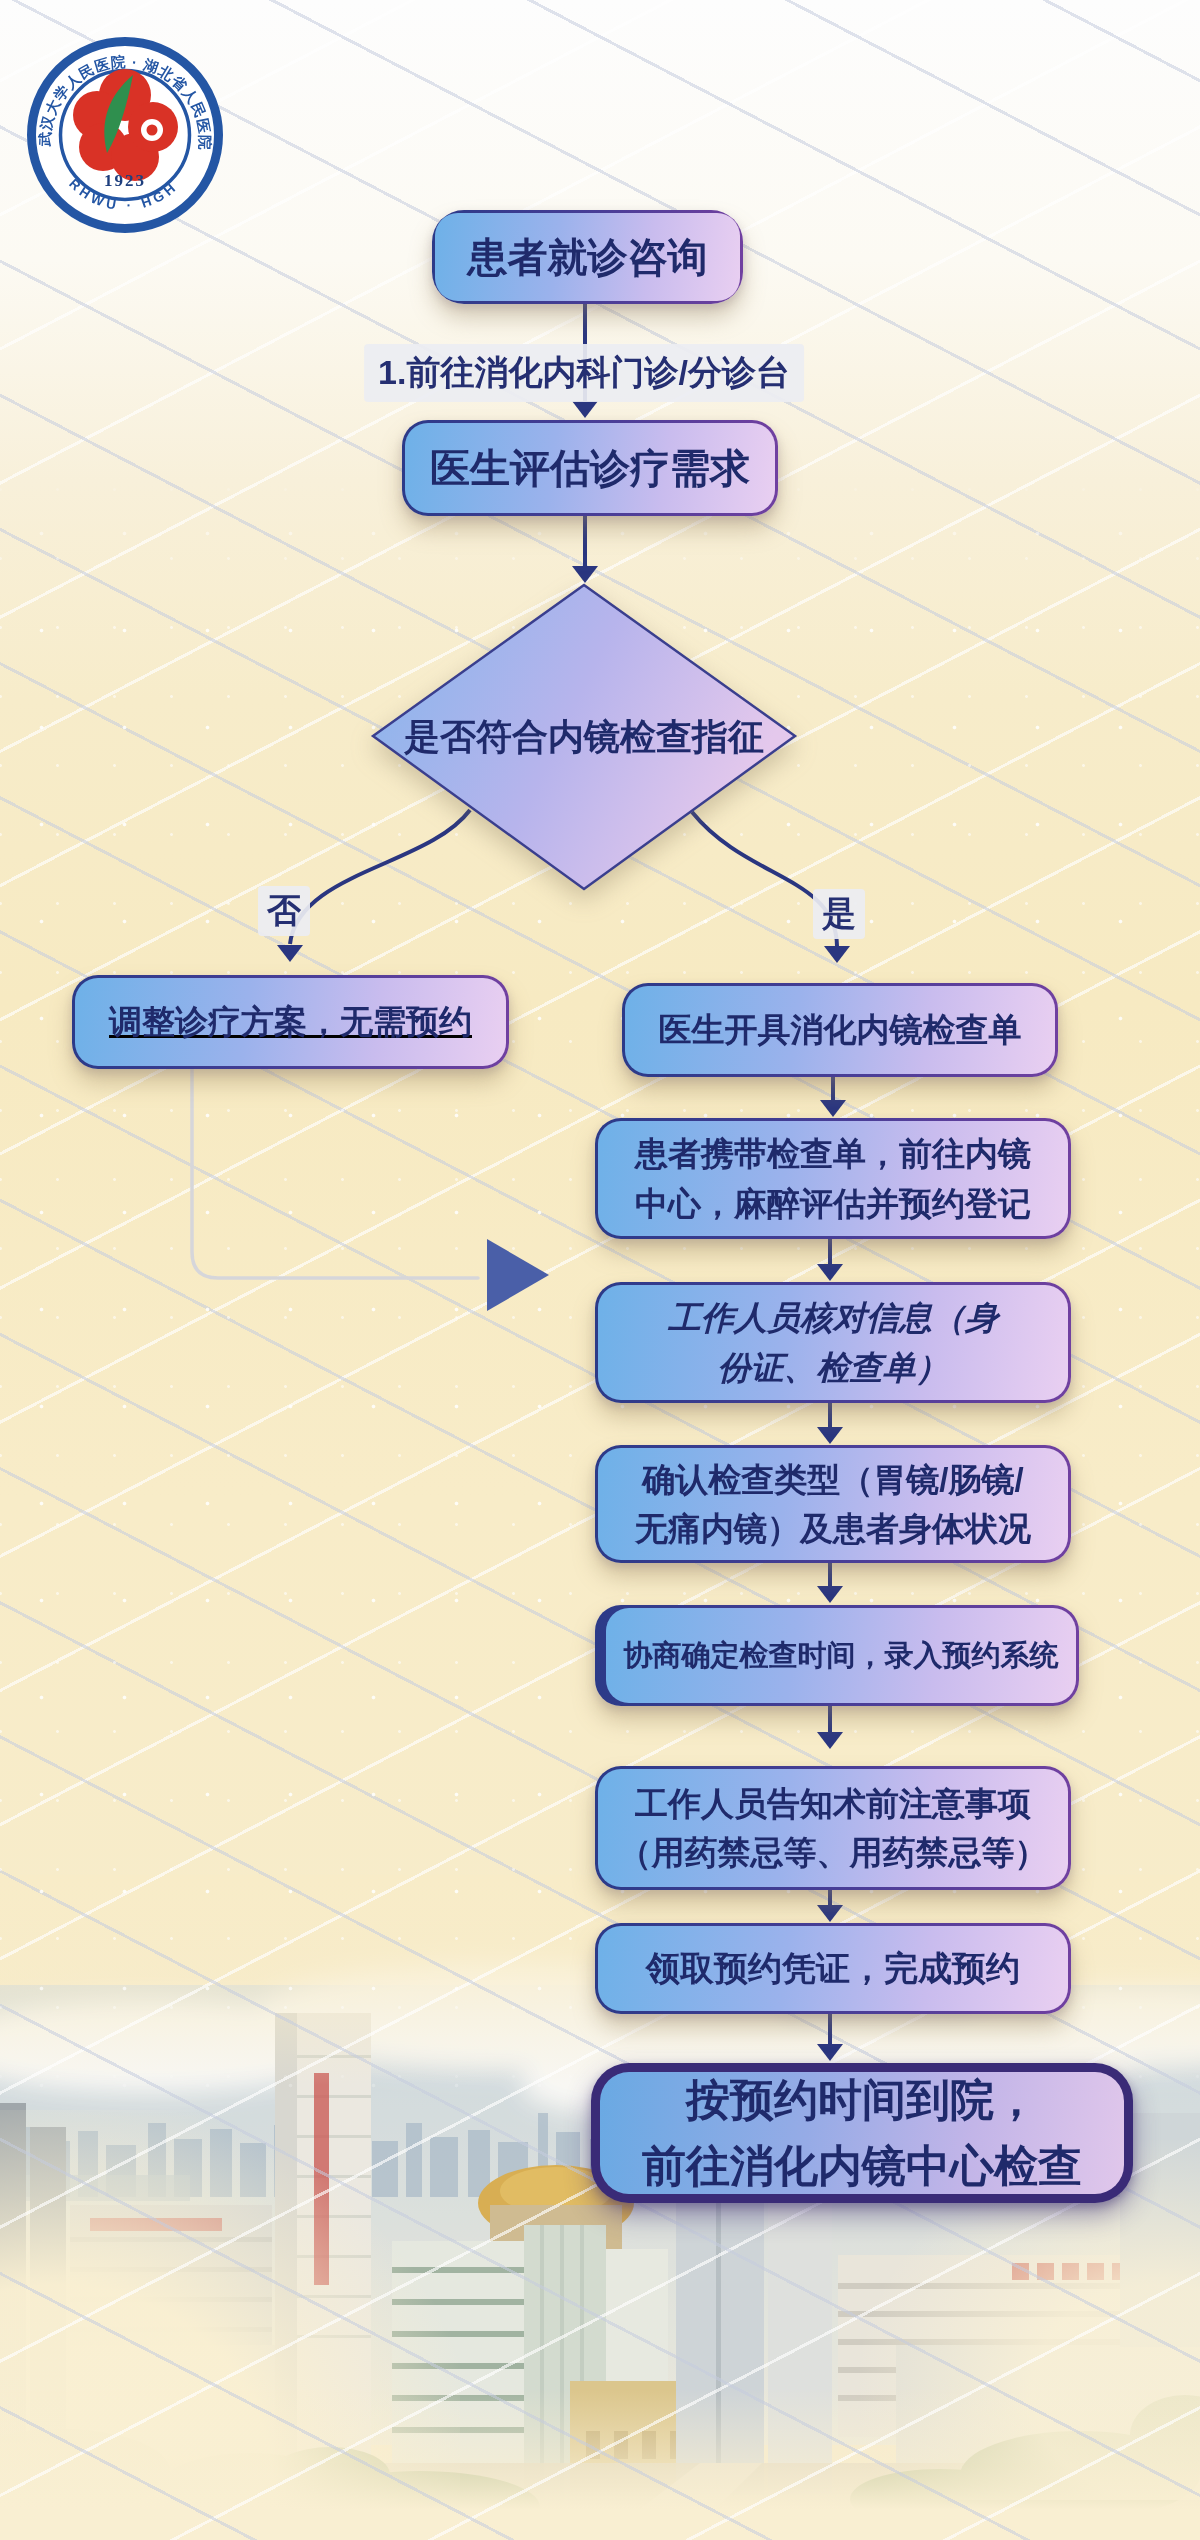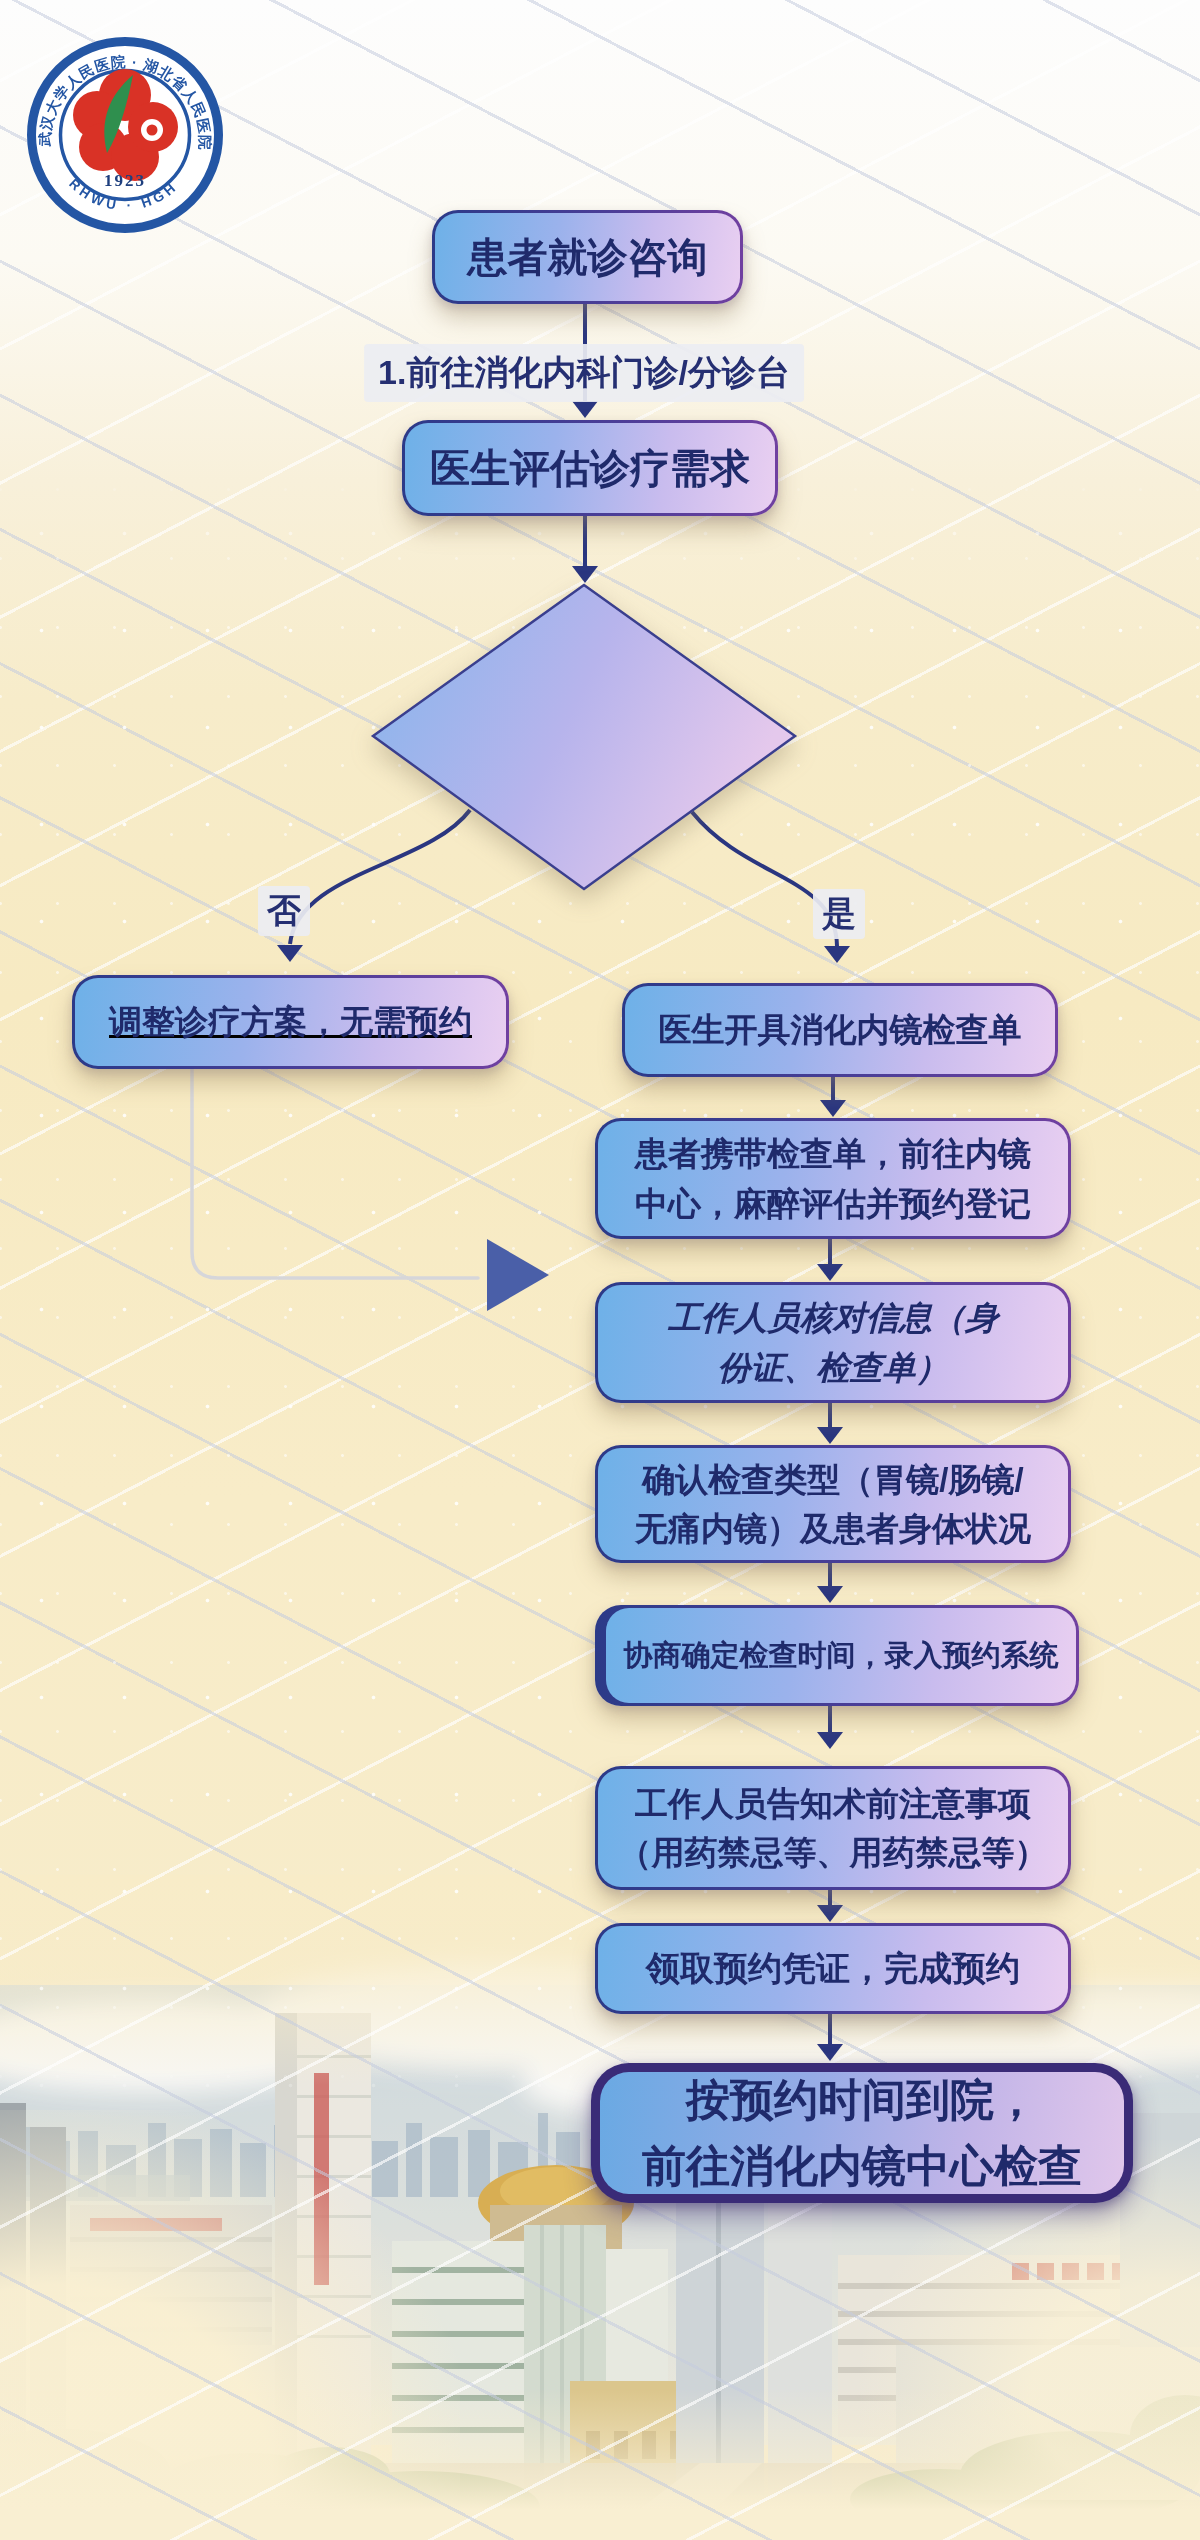--- a/index.html
+++ b/index.html
@@ -44,21 +44,21 @@
   .ln{display:block;}
   .f40 .node-inner{font-size:40px;}
   .f34 .node-inner{font-size:34px;}
   .f33 .node-inner{font-size:33px;}
   .f29 .node-inner{font-size:29px;}
   .final{padding:9px;border-radius:38px;background:#3a2b77;
         box-shadow:0 12px 26px rgba(60,45,110,.45),0 4px 8px rgba(60,45,110,.3);}
   .final .node-inner{border-radius:29px;font-size:44px;
         background:linear-gradient(97deg,rgba(108,176,233,.95) 0%,rgba(155,178,236,.95) 40%,rgba(201,188,238,.95) 70%,rgba(233,207,241,.95) 100%);}
   
-  .n-start{left:432px;top:210px;width:305px;height:88px;}
+  .n-start{left:432px;top:210px;width:305px;height:88px;border-radius:32px;}
   .n-assess{left:402px;top:420px;width:370px;height:90px;}
   .n-adjust{left:72px;top:975px;width:431px;height:88px;text-decoration:underline;}
   .n-order{left:622px;top:975px;width:430px;height:88px;margin-top:8px;}
   .n-register{left:595px;top:1118px;width:470px;height:115px;}
   .n-verify{left:595px;top:1282px;width:470px;height:115px;font-style:italic;}
   .n-confirm{left:595px;top:1445px;width:470px;height:112px;}
   .n-schedule{left:595px;top:1605px;width:470px;height:95px;padding-left:11px;}
   .n-notice{left:595px;top:1750px;width:470px;height:118px;margin-top:16px;}
   .n-voucher{left:595px;top:1923px;width:470px;height:85px;}
   .n-final{left:591px;top:2063px;width:524px;height:122px;}
@@ -324,20 +324,21 @@
   </div>
 
   <div class="chip chip-route">1.前往消化内科门诊/分诊台</div>
 
   <div class="node n-assess f40">
     <div class="node-inner">
         <span>医生评估诊疗需求</span>
       </div>
   </div>
 
+  <div class="diamond-label">是否符合内镜检查指征</div>
 
   <div class="chip chip-no">否</div>
   <div class="chip chip-yes">是</div>
 
   <div class="node n-adjust f33">
     <div class="node-inner">
         <span>调整诊疗方案，无需预约</span>
       </div>
   </div>
 

